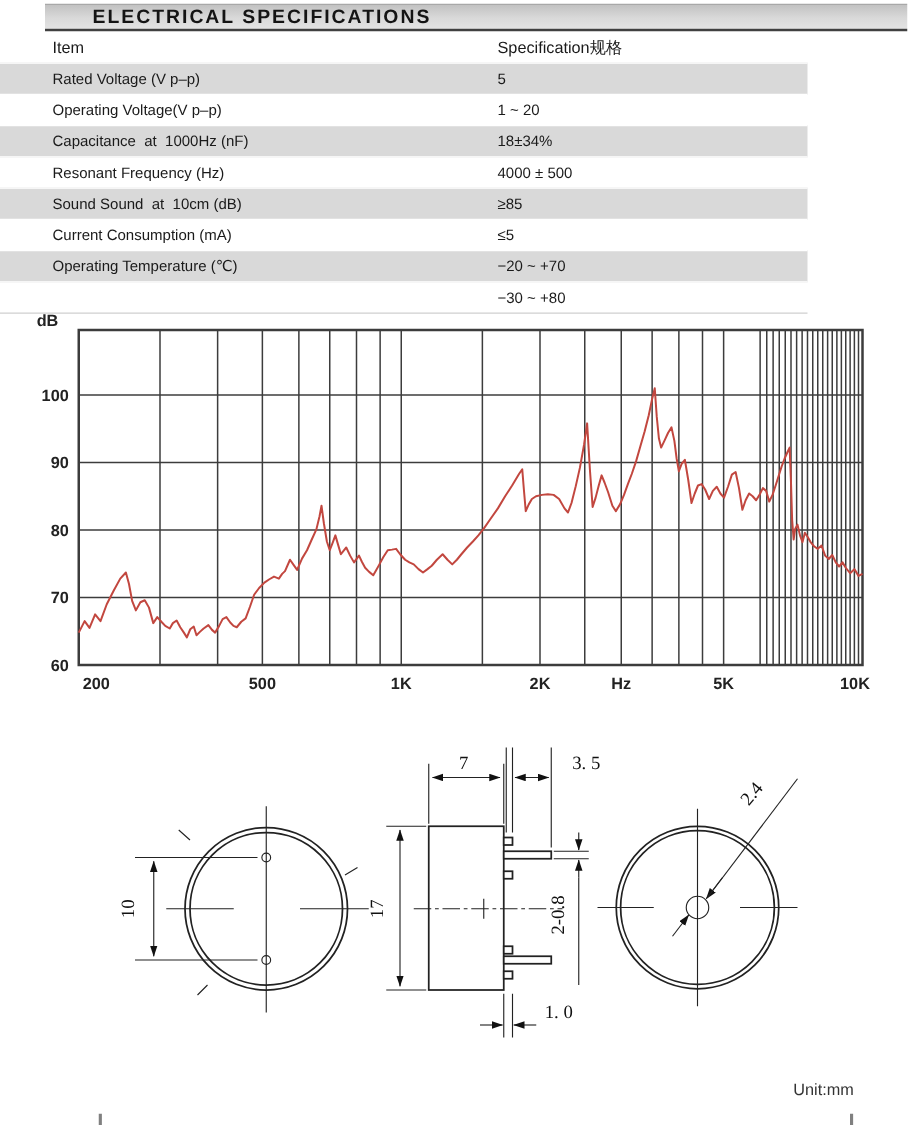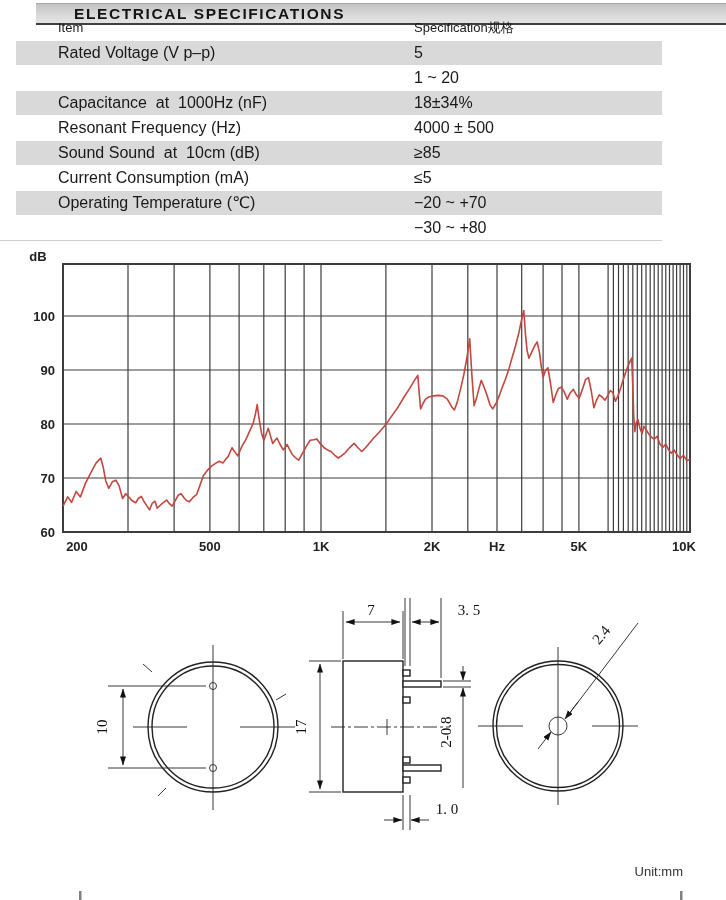--- a/index.html
+++ b/index.html
@@ -5,22 +5,22 @@
   html,body{margin:0;padding:0;background:#fff;}
   .page{position:relative;width:726px;height:900px;background:#ffffff;overflow:hidden;
         font-family:"Liberation Sans","DejaVu Sans",sans-serif;color:#1a1a1a;}
   
   .hdr{position:absolute;top:3px;left:0;width:726px;height:19px;
        background:linear-gradient(180deg,#c2c2c2 0%,#d9d9d9 55%,#e3e3e3 100%);
        border-top:1px solid #a8a8a8;border-bottom:2px solid #404040;margin-left:36px;}
   .hdr span{display:block;line-height:19px;padding-left:38px;font-size:15.5px;font-weight:bold;
             letter-spacing:1.6px;color:#141414;}
   
-  .spec-table{position:absolute;top:16px;left:0;width:646px;border-bottom:1px solid #cfcfcf;padding-left:16px;}
-  .srow{position:relative;height:24px;line-height:24px;font-size:16px;white-space:pre;}
+  .spec-table{position:absolute;top:26px;left:0;width:646px;border-bottom:1px solid #cfcfcf;}
+  .srow{position:relative;height:24px;line-height:24px;font-size:12px;white-space:pre;}
   .srow.gray{background:#d9d9d9;border-top:1px solid #fff;border-bottom:1px solid #fff;}
   .srow .c1{position:absolute;left:42px;top:0;}
   .srow .c2{position:absolute;left:398px;top:0;text-align:center;}
   .srow.head{font-size:13px;}
   
   .chart-svg{position:absolute;top:250px;left:0;}
   .draw-svg{position:absolute;top:558px;left:0;}
   .tick{font:bold 13px "Liberation Sans","DejaVu Sans",sans-serif;fill:#222;}
   .dim{font:15px "Liberation Serif","DejaVu Serif",serif;fill:#111;}
   .unitlbl{font:13px "Liberation Sans","DejaVu Sans",sans-serif;fill:#333;}
@@ -41,20 +41,21 @@
   <div class="spec-table">
     <div class="srow head">
       <span class="c1">Item</span>
       <span class="c2">Specification规格</span>
     </div>
     <div class="srow gray">
       <span class="c1">Rated Voltage (V p–p)</span>
       <span class="c2">5</span>
     </div>
     <div class="srow">
+      <span class="c1">Operating Voltage(V p–p)</span>
       <span class="c2">1 ~ 20</span>
     </div>
     <div class="srow gray">
       <span class="c1">Capacitance  at  1000Hz (nF)</span>
       <span class="c2">18±34%</span>
     </div>
     <div class="srow">
       <span class="c1">Resonant Frequency (Hz)</span>
       <span class="c2">4000 ± 500</span>
     </div>

